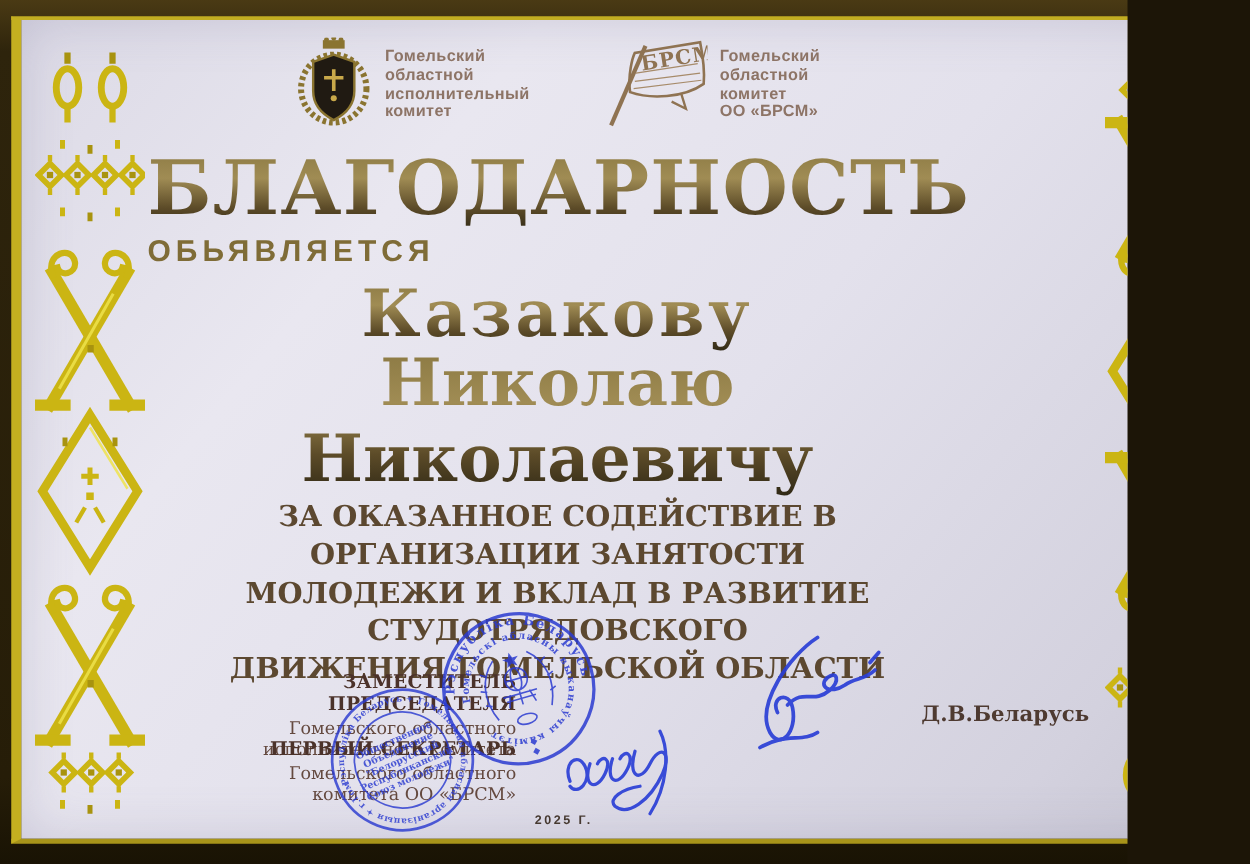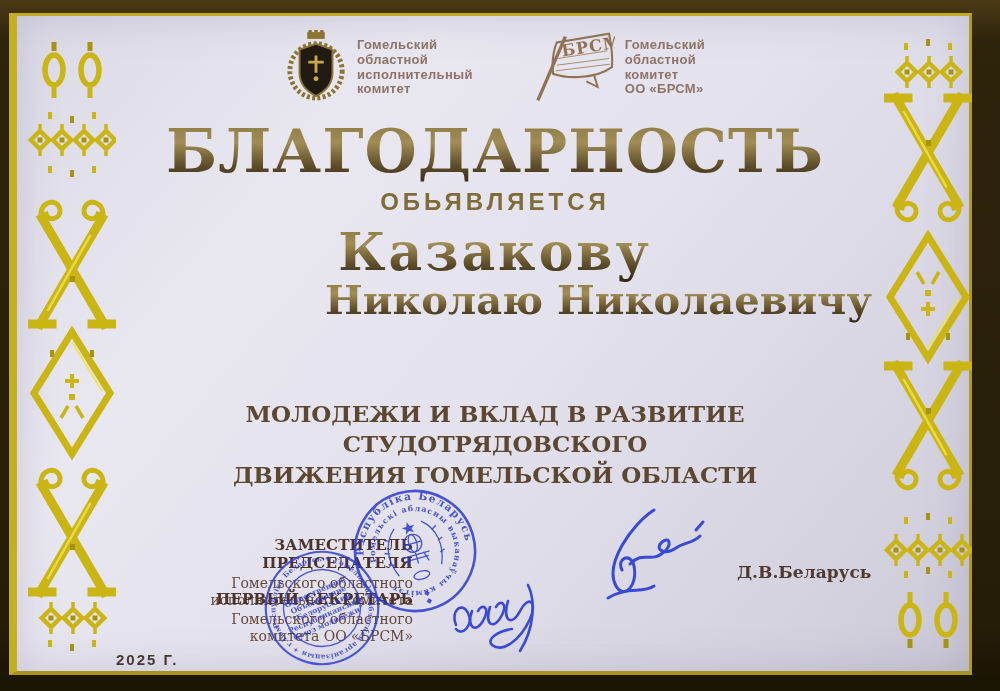--- a/index.html
+++ b/index.html
@@ -1,51 +1,51 @@
 <!DOCTYPE html>
 <html><head>
 <meta charset="utf-8">
 <style>
   html,body{margin:0;padding:0;background:#1c1507;}
-  .photo{position:relative;width:1000px;height:691px;overflow:hidden;
+  .photo{position:relative;width:892px;height:691px;overflow:hidden;
     background:linear-gradient(180deg,#4a3a14 0%,#2e240c 6%,#261d08 90%,#191304 100%);
-    font-family:"Liberation Sans",sans-serif;}
+    font-family:"Liberation Sans",sans-serif;padding-left:10px;}
   .paper{position:absolute;left:9px;top:13px;width:952px;height:655px;
     background:linear-gradient(130deg,#dcdae6 0%,#e9e7f0 28%,#e3e1ec 55%,#d3d1de 88%,#c9c7d4 100%);
     border-top:3px solid #c2ad22;border-right:3px solid #b09c1c;
     border-bottom:4px solid #a8941a;border-left:8px solid #c4af20;
     box-shadow:inset 0 0 40px rgba(120,115,150,.25);}
   .band{position:absolute;top:30px;width:88px;height:630px;}
   .band.left{left:28px;}
   .band.right{left:884px;}
 
   .orgs{position:absolute;left:150px;right:160px;top:30px;display:flex;justify-content:center;gap:58px;}
   .org{display:flex;gap:10px;align-items:flex-start;}
   .org-text{font-size:13px;font-weight:bold;color:#8d7466;line-height:1.14;letter-spacing:.3px;padding-top:8px;}
 
   .gold-serif{font-family:"DejaVu Serif",serif;font-weight:bold;color:transparent;
     background-image:linear-gradient(180deg,#8a7842 0%,#a08c54 38%,#5c4b28 72%,#2e2715 100%);
     -webkit-background-clip:text;background-clip:text;}
   .title{position:absolute;left:118px;right:128px;top:116px;text-align:center;
     font-size:60px;letter-spacing:1px;}
-  .subtitle{position:absolute;left:118px;right:128px;top:188px;text-align:center;
+  .subtitle{position:absolute;left:118px;right:128px;top:188px;text-align:left;
     font-size:24px;font-weight:bold;letter-spacing:4px;color:#7f6c37;}
   .name1{position:absolute;left:118px;right:128px;top:221px;text-align:center;font-size:52px;letter-spacing:3px;}
-  .name2{position:absolute;left:118px;right:128px;top:276px;text-align:right;font-size:40px;}
+  .name2{position:absolute;left:118px;right:128px;top:276px;text-align:center;font-size:52px;}
   .position-line{position:absolute;left:118px;right:128px;top:346px;text-align:center;
     font-size:14.5px;font-weight:bold;letter-spacing:1.2px;color:#786059;}
   .body-text{position:absolute;left:130px;right:140px;top:399px;text-align:center;
     font-family:"DejaVu Serif",serif;font-weight:bold;font-size:23px;line-height:1.32;color:#5c4830;}
 
   .sig-block{position:absolute;left:143px;width:270px;text-align:right;}
   .sig-title{font-family:"DejaVu Serif",serif;font-weight:bold;font-size:15px;color:#4b322a;letter-spacing:.2px;}
   .sig-org{font-family:"DejaVu Serif",serif;font-size:14px;color:#64493f;line-height:1.18;margin-top:3px;}
   .sig-name{position:absolute;font-family:"DejaVu Serif",serif;font-weight:bold;font-size:17px;color:#4e3a31;}
-  .year{position:absolute;left:116px;right:128px;top:651px;
-    font-size:15px;font-weight:bold;letter-spacing:2px;color:#463930;}
+  .year{position:absolute;left:128px;right:128px;top:651px;text-align:center;
+    font-size:10px;font-weight:bold;letter-spacing:2px;color:#463930;}
 
   .stamp{position:absolute;}
   .stamp.exec{left:345px;top:481px;width:140px;height:140px;}
   .stamp.brsm{left:259px;top:545px;width:126px;height:126px;}
   .sig-ink{position:absolute;}
   .sig-ink.al{left:592px;top:500px;width:130px;height:108px;}
   .sig-ink.naz{left:448px;top:573px;width:126px;height:95px;}
   svg text{font-family:"DejaVu Serif",serif;}
 </style>
 </head>
@@ -153,20 +153,21 @@
       </div>
     </div>
   </div>
 
   <div class="title gold-serif">БЛАГОДАРНОСТЬ</div>
   <div class="subtitle">ОБЬЯВЛЯЕТСЯ</div>
   <div class="name1 gold-serif">Казакову</div>
   <div class="name2 gold-serif">Николаю Николаевичу</div>
 
   <div class="body-text">
+    <div>ЗА ОКАЗАННОЕ СОДЕЙСТВИЕ В ОРГАНИЗАЦИИ ЗАНЯТОСТИ</div>
     <div>МОЛОДЕЖИ И ВКЛАД В РАЗВИТИЕ СТУДОТРЯДОВСКОГО</div>
     <div>ДВИЖЕНИЯ ГОМЕЛЬСКОЙ ОБЛАСТИ</div>
   </div>
 
   <div class="sig-block" style="top:536px">
     <div class="sig-title">ЗАМЕСТИТЕЛЬ ПРЕДСЕДАТЕЛЯ</div>
     <div class="sig-org">
       <div>Гомельского областного</div>
       <div>исполнительного комитета</div>
     </div>

